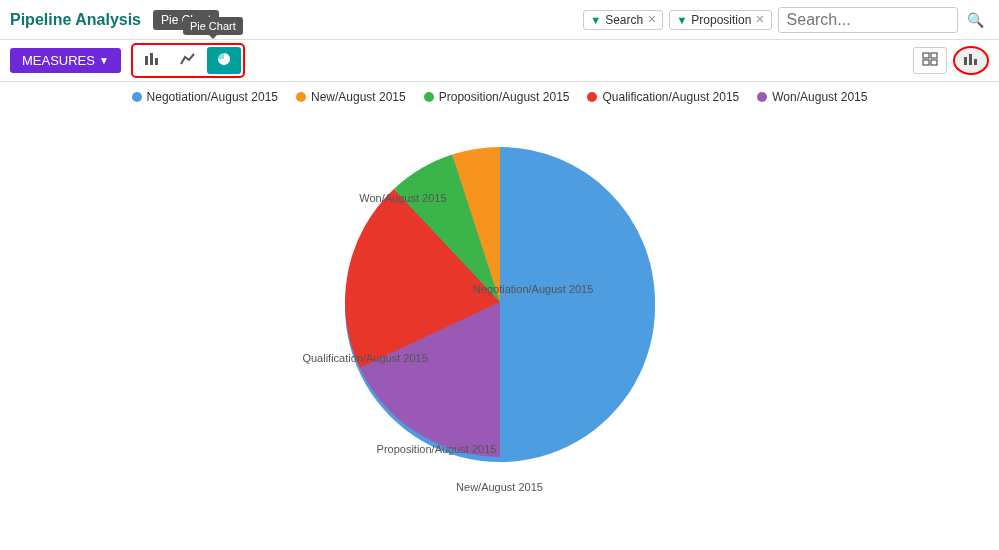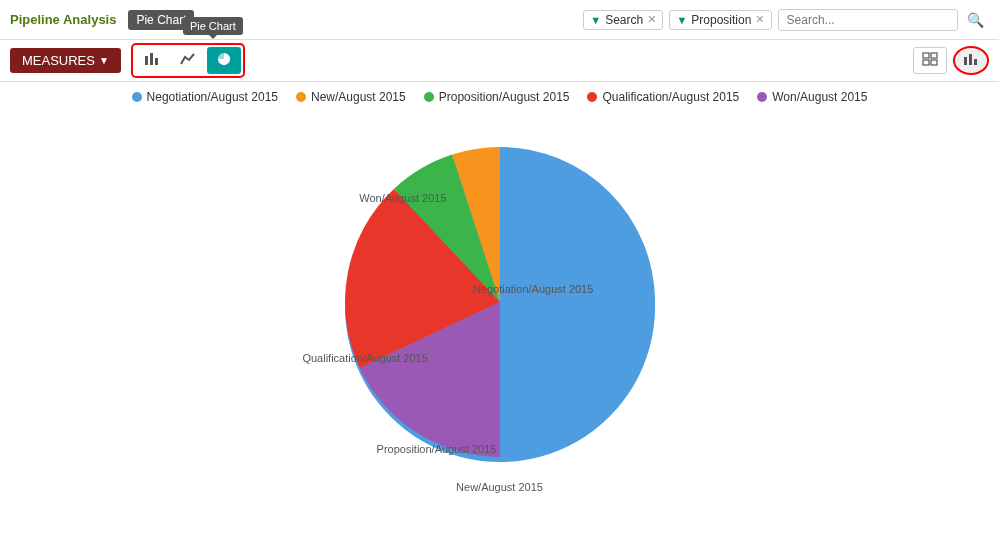--- a/index.html
+++ b/index.html
@@ -7,23 +7,23 @@
 
     
     .header {
       display: flex;
       align-items: center;
       padding: 6px 10px;
       border-bottom: 1px solid #ddd;
       height: 40px;
     }
     .header-title {
-      font-size: 13px;
+      font-size: 16px;
       font-weight: bold;
-      color: #4d7c0f;
+      color: #0f766e;
       margin-right: 12px;
     }
     .tooltip-box {
       background: #555;
       color: #fff;
       font-size: 12px;
       padding: 3px 8px;
       border-radius: 3px;
       position: relative;
     }
@@ -50,21 +50,21 @@
     }
     .filter-tag .close-x {
       color: #999;
       cursor: pointer;
       font-size: 11px;
     }
     .search-box {
       border: 1px solid #ccc;
       border-radius: 3px;
       padding: 3px 8px;
-      font-size: 12px;
+      font-size: 16px;
       width: 180px;
       color: #999;
     }
     .search-btn {
       background: none;
       border: none;
       cursor: pointer;
       font-size: 14px;
       color: #555;
       padding: 2px 4px;
@@ -72,21 +72,21 @@
 
     
     .toolbar {
       display: flex;
       align-items: center;
       padding: 6px 10px;
       border-bottom: 1px solid #ddd;
       height: 42px;
     }
     .measures-btn {
-      background: #7f1d1d;
+      background: #6d28d9;
       color: #fff;
       border: none;
       border-radius: 3px;
       padding: 5px 12px;
       font-size: 13px;
       cursor: pointer;
       display: flex;
       align-items: center;
       gap: 4px;
     }

